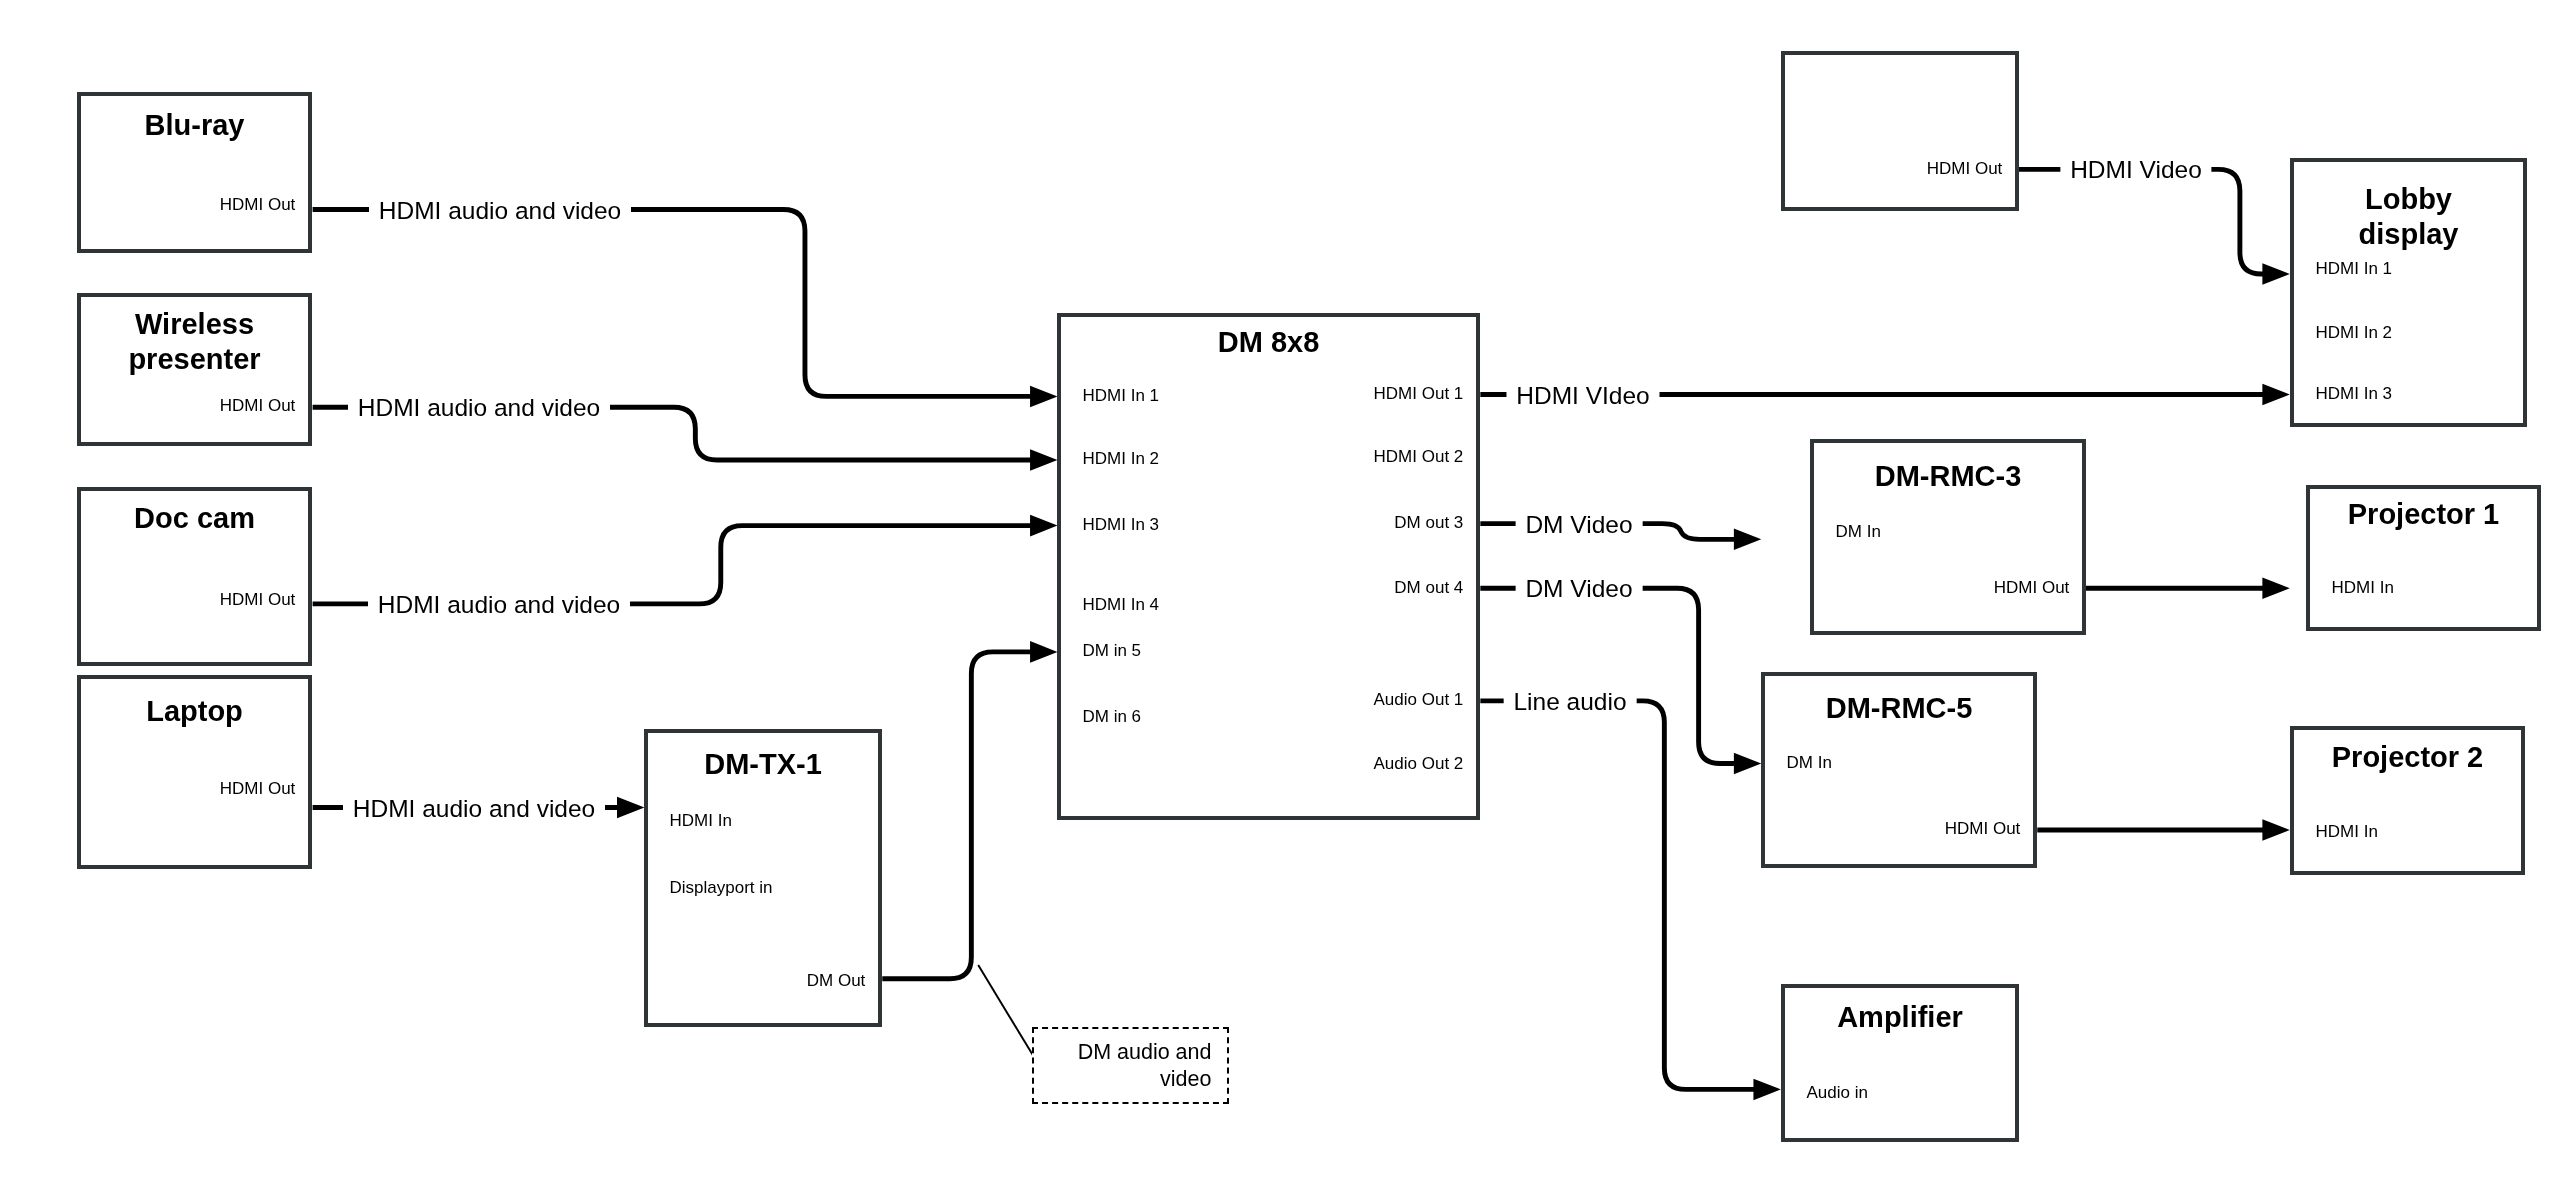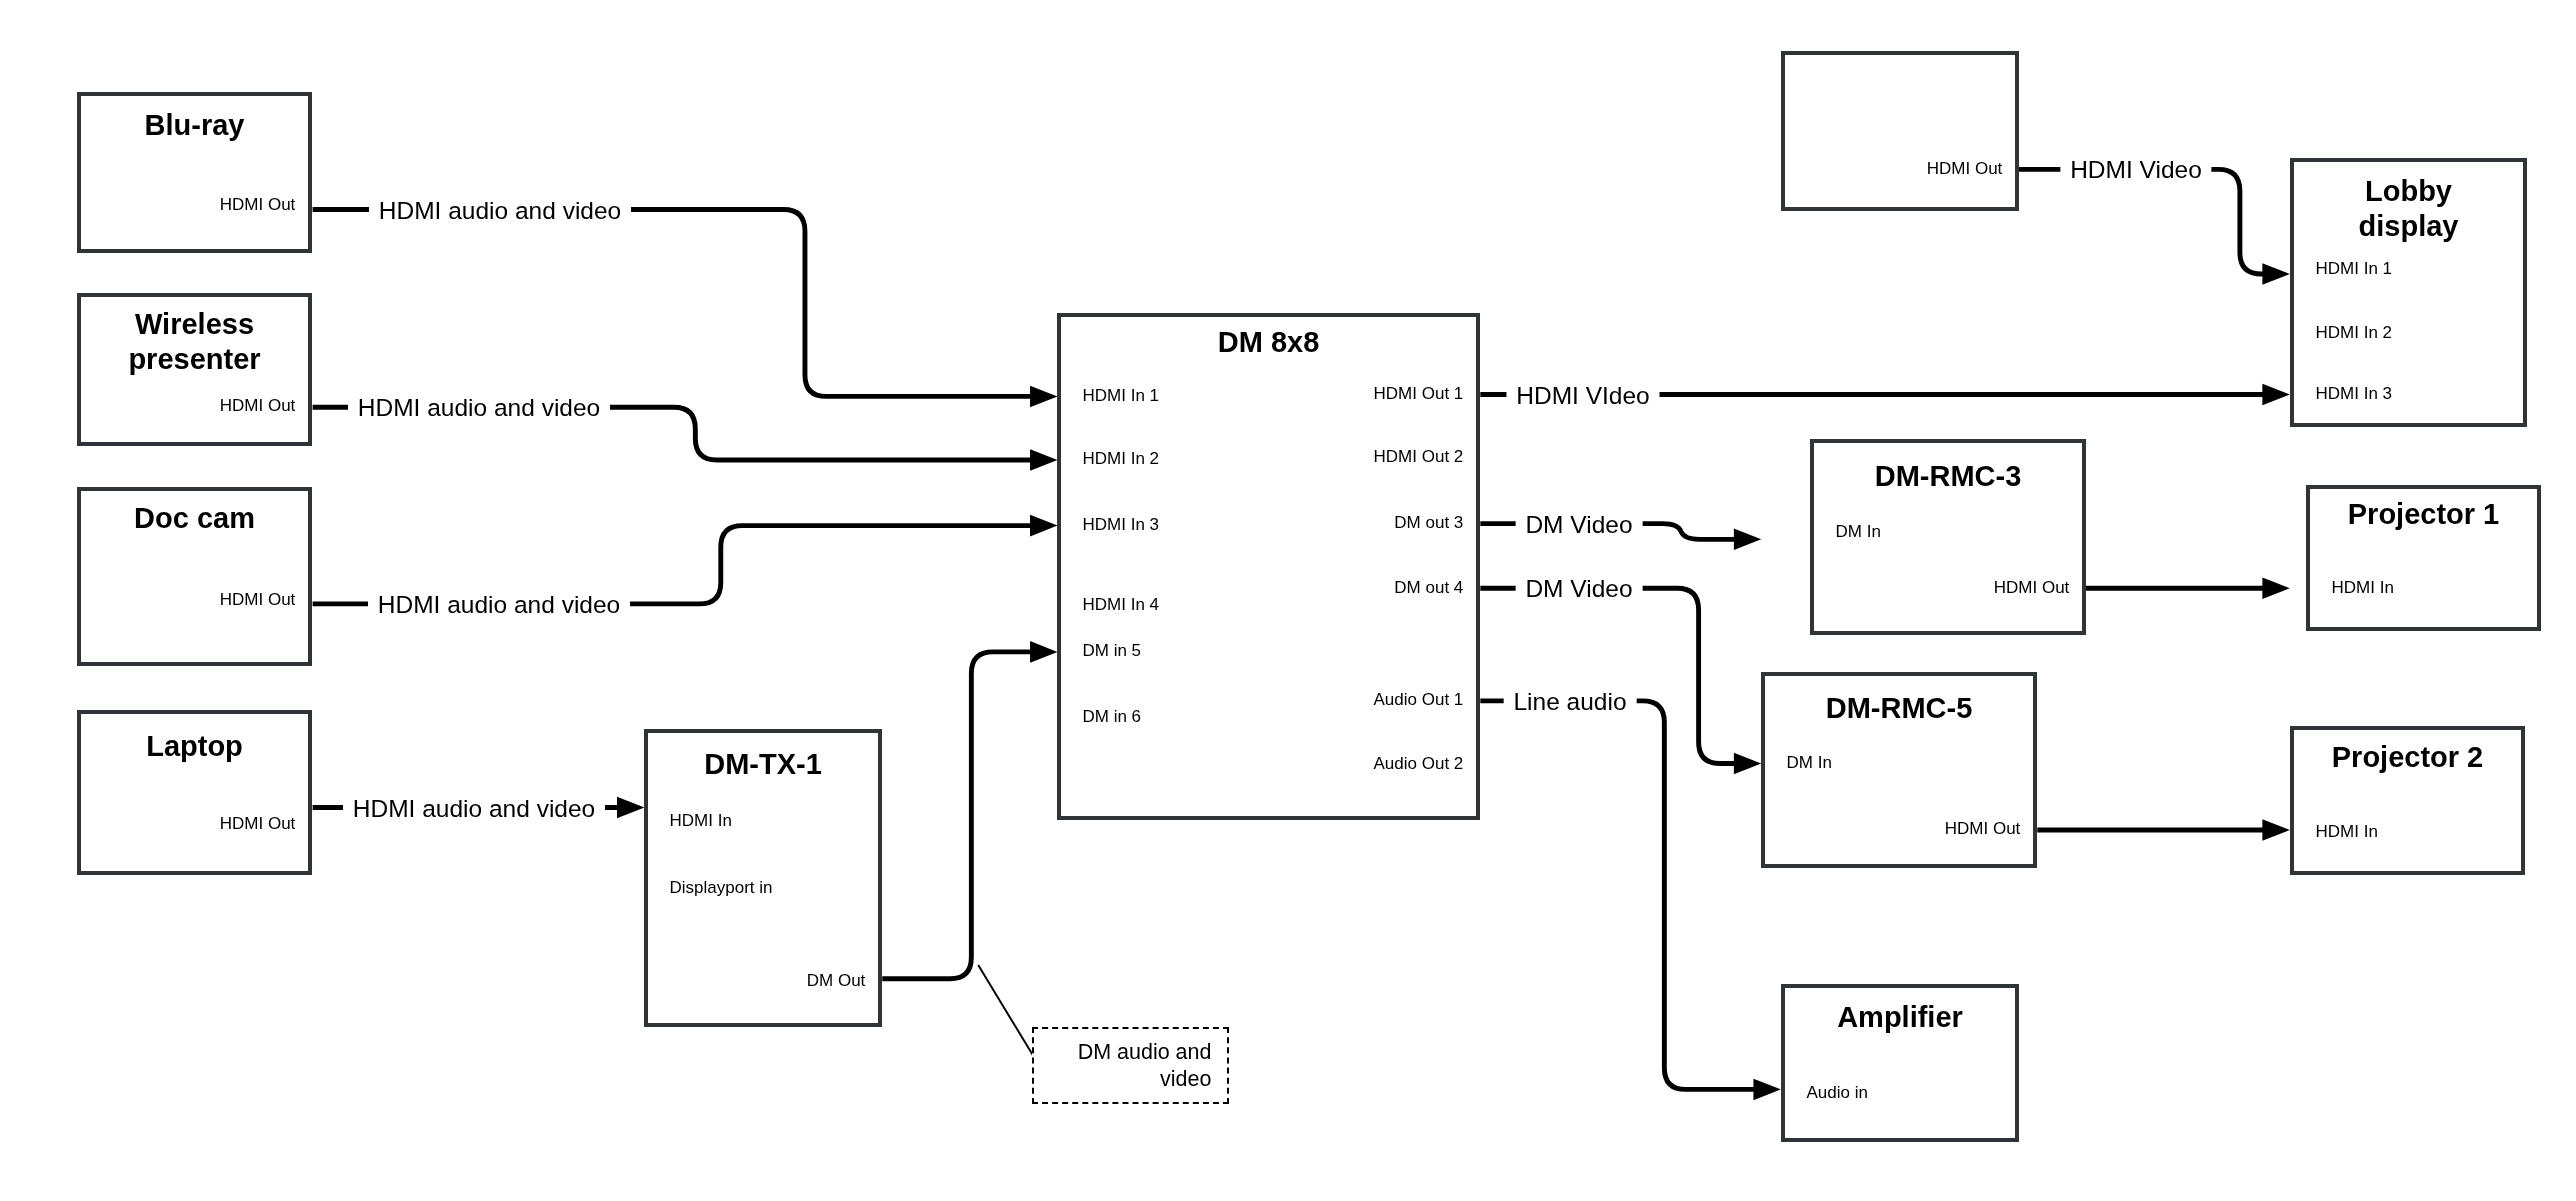--- a/index.html
+++ b/index.html
@@ -6,21 +6,21 @@
   .canvas{
     position:relative;width:2576px;height:1201px;background:#ffffff;
     font-family:"Liberation Sans",sans-serif;color:#000000;overflow:hidden;
   }
   svg.wires{position:absolute;left:0;top:0;z-index:1;}
   .node{
     position:absolute;box-sizing:border-box;background:#ffffff;
     border:4.9px solid #2f3437;z-index:2;text-align:center;
   }
   .node .title{font-weight:bold;font-size:29px;line-height:35px;}
-  .title.narrow150{max-width:147px;margin:0 auto;}
+  .title.narrow150{max-width:147px;margin:8px auto;}
   .title.narrow190{max-width:186px;margin:0 auto;}
   .title.narrow210{max-width:206px;margin:0 auto;}
   .port{
     position:absolute;font-size:17px;line-height:33px;white-space:nowrap;
   }
   .pl{left:21.5px;}
   .pr{right:12.7px;}
   .edge-label{
     position:absolute;z-index:3;transform:translate(-50%,-50%);
     background:#ffffff;font-size:24.5px;line-height:29px;
@@ -78,21 +78,21 @@
   <div class="node" style="left:77px;top:293px;width:235px;height:153px;padding-top:9.8px;">
     <div class="title narrow210">Wireless presenter</div>
     <div class="port pr" style="top:92px">HDMI Out</div>
   </div>
 
   <div class="node" style="left:77px;top:487px;width:235px;height:179px;padding-top:10px;">
     <div class="title">Doc cam</div>
     <div class="port pr" style="top:92px">HDMI Out</div>
   </div>
 
-  <div class="node" style="left:77px;top:710px;width:235px;height:165px;padding-top:14.7px;">
+  <div class="node" style="left:77px;top:675px;width:235px;height:194px;padding-top:14.7px;">
     <div class="title">Laptop</div>
     <div class="port pr" style="top:93px">HDMI Out</div>
   </div>
 
   <div class="node" style="left:644px;top:729px;width:238px;height:298px;padding-top:13.7px;">
     <div class="title">DM-TX-1</div>
     <div class="port pl" style="top:71px">HDMI In</div>
     <div class="port pl" style="top:138px">Displayport in</div>
     <div class="port pr" style="top:231px">DM Out</div>
   </div>

